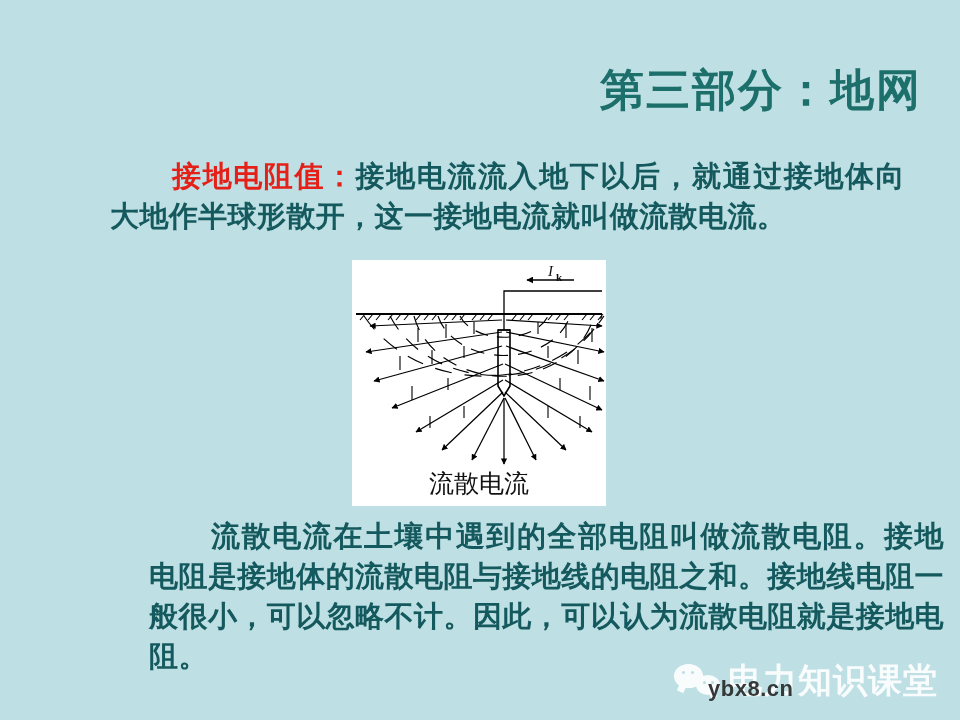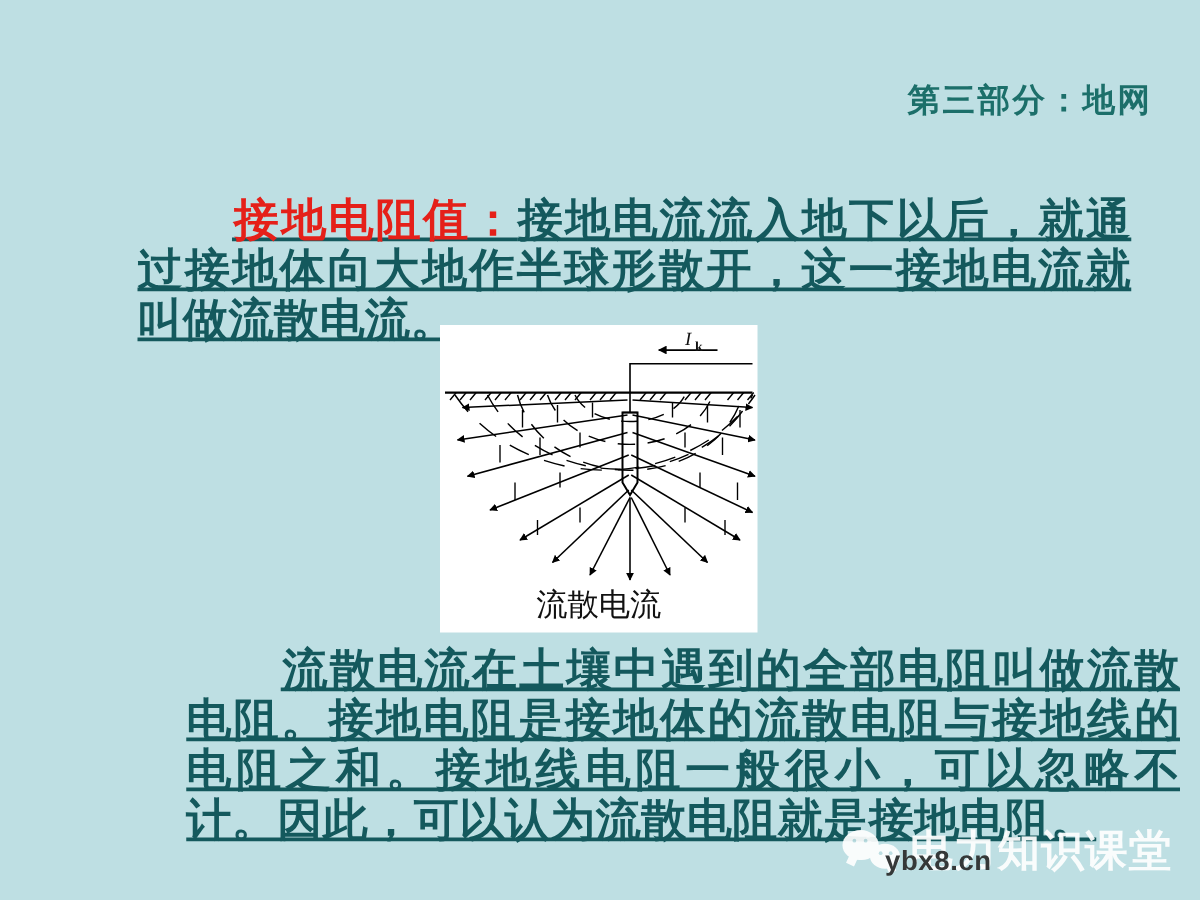--- a/index.html
+++ b/index.html
@@ -19,41 +19,40 @@
     position: absolute;
     inset: 0;
     background: #bedfe3;
   }
 
   
   .slide-title {
     position: absolute;
     right: 38px;
     top: 66px;
-    font-size: 26px;
+    font-size: 44px;
     font-weight: bold;
     color: #1c6f6a;
     letter-spacing: 2px;
     line-height: 1.15;
     white-space: nowrap;
   }
 
   
   .para {
     position: absolute;
     left: 110px;
     width: 795px;
-    font-size: 36px;
+    font-size: 29px;
     font-weight: bold;
     line-height: 40px;
     color: #14595d;
     text-align: justify;
     text-justify: inter-character;
     letter-spacing: 0.4px;
-    text-decoration: underline;
   }
   .para-1 { top: 156px; }
   .para-2 { top: 516px; margin-left: 39px; }
 
   .para .indent { display: inline-block; width: 2.1em; }
   .lead-red {
     color: #e52019;
   }
 
   

